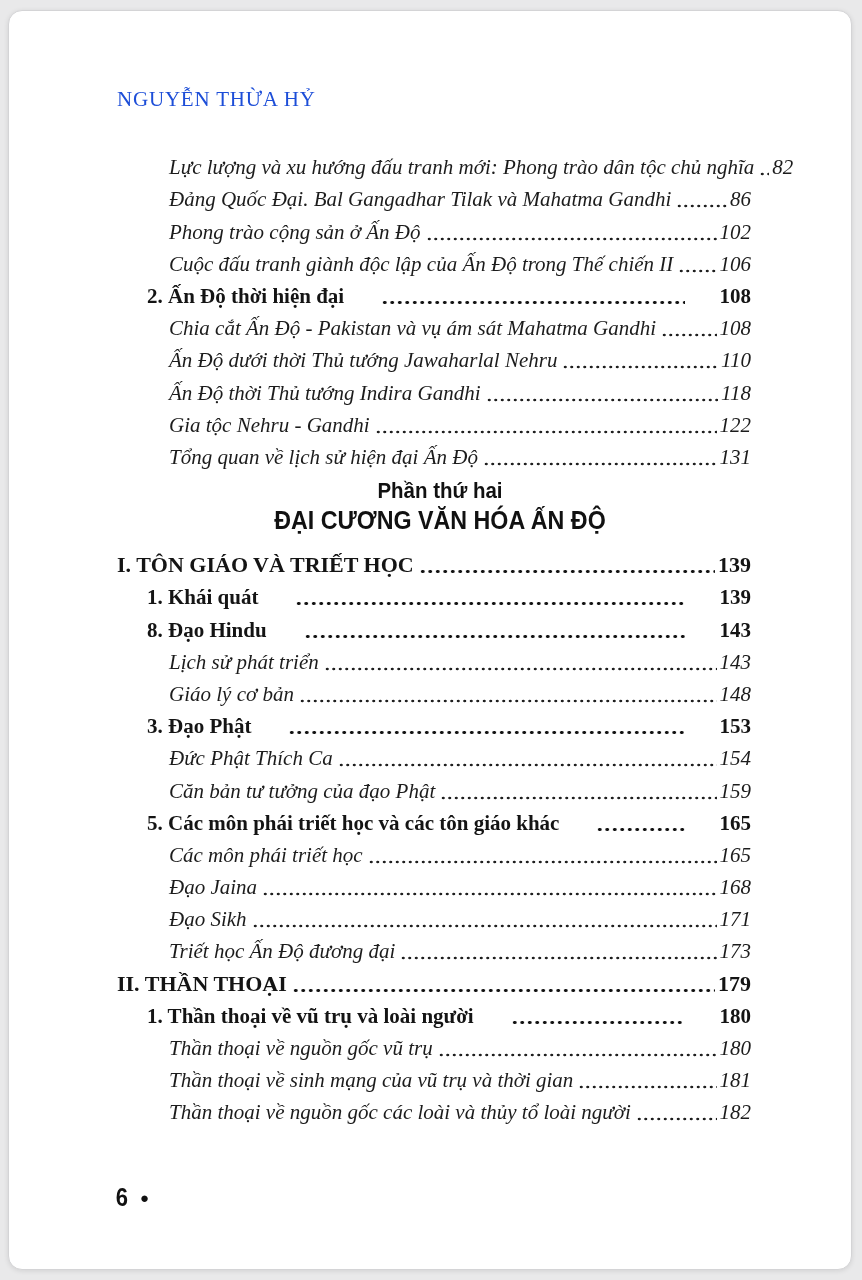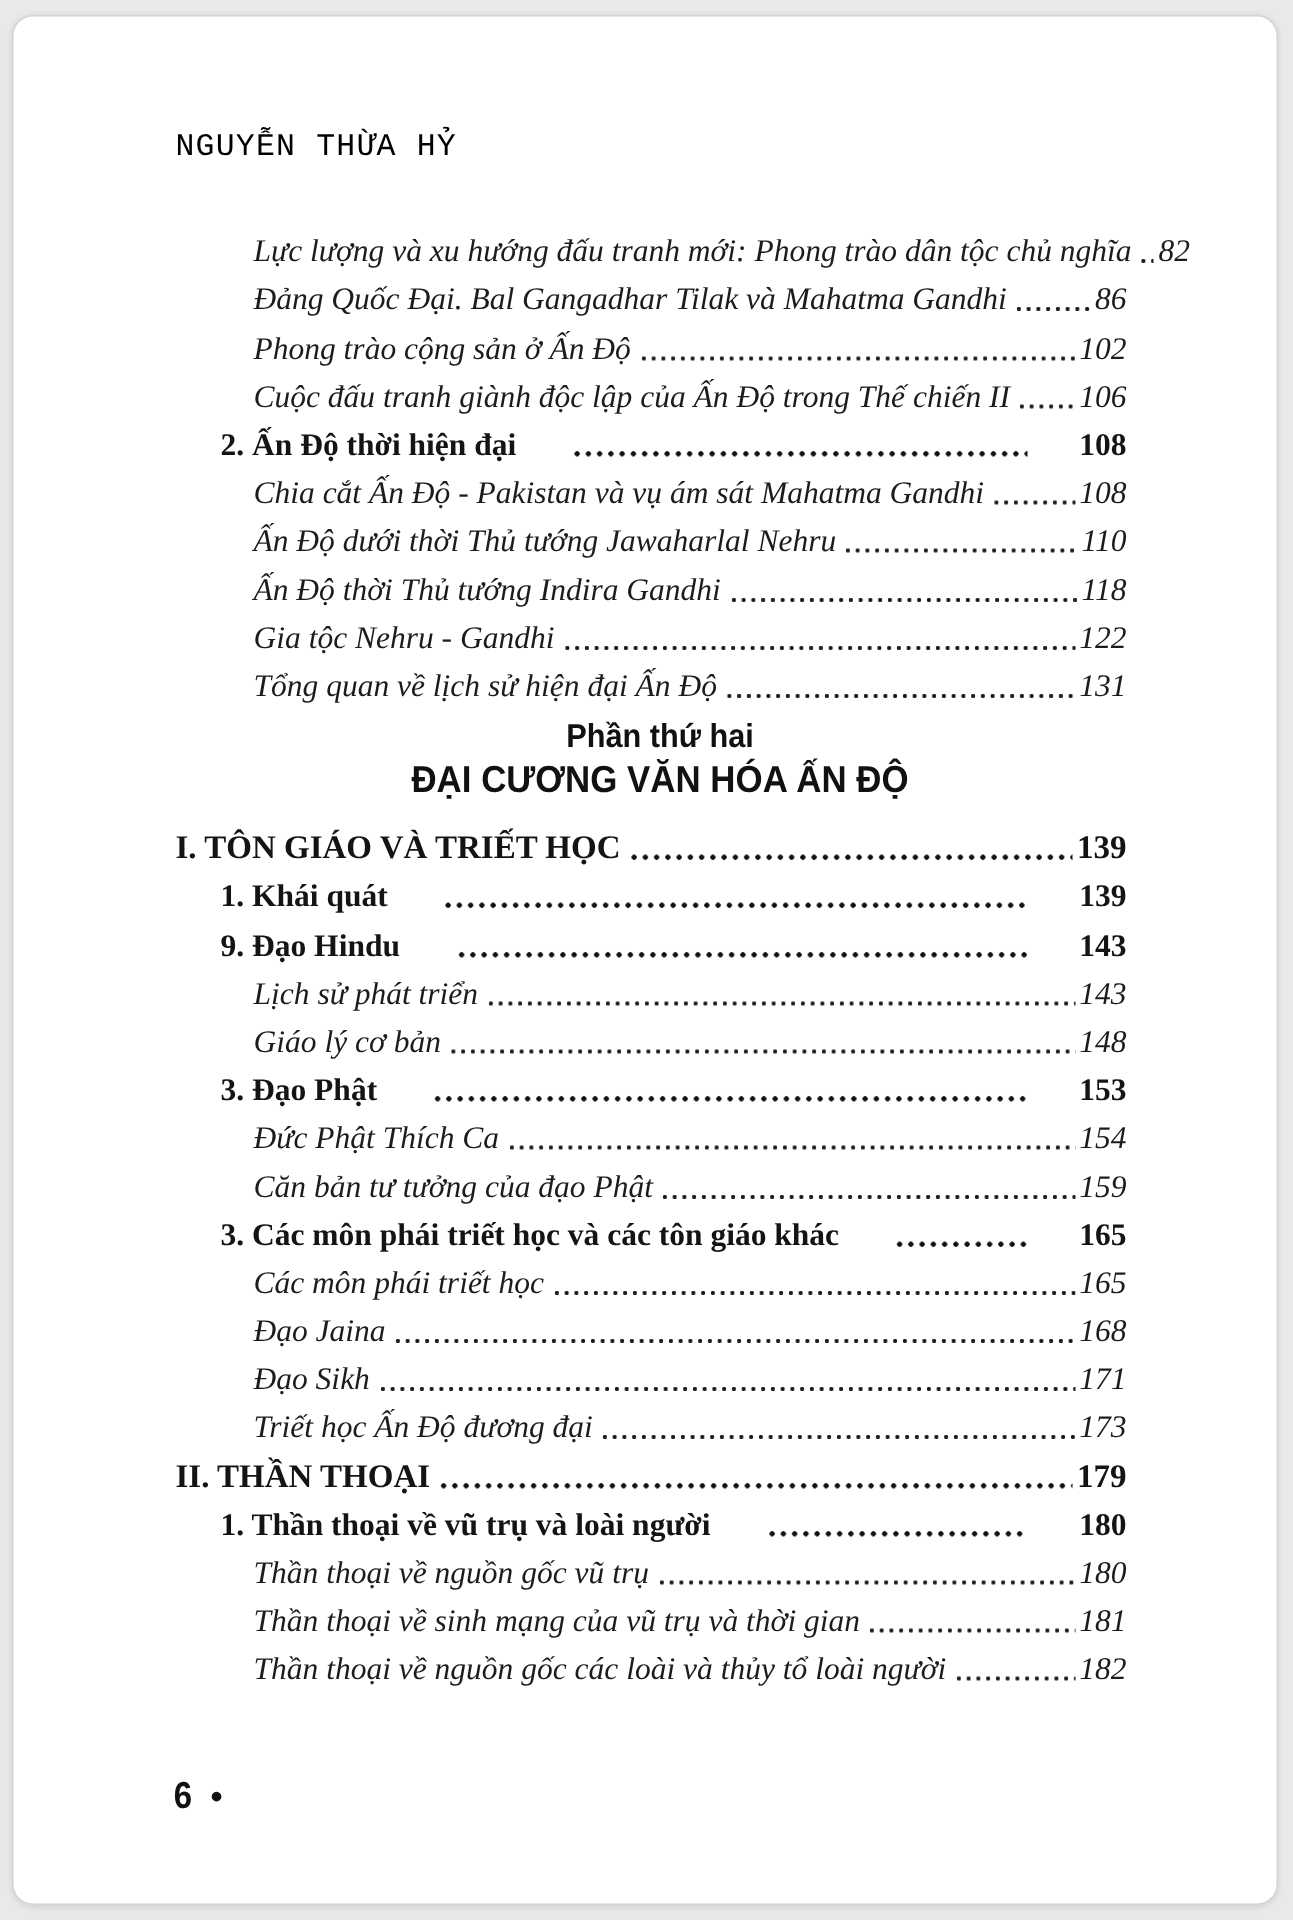--- a/index.html
+++ b/index.html
@@ -17,22 +17,22 @@
     border: 1px solid #d4d4d6;
     border-radius: 14px;
     box-shadow: 0 1px 5px rgba(0,0,0,0.10);
     box-sizing: border-box;
   }
   .author-header {
     position: absolute;
     left: 108px; top: 76px;
     font-size: 21px;
     letter-spacing: 0.8px;
-    color: #000000;
-    font-family: Liberation Mono, monospace;
+    color: #1d4ed8;
+    font-family: Liberation Serif, serif;
   }
   .toc-section {
     position: absolute;
     left: 108px;
     width: 634px;
     color: #141414;
   }
   #toc-section-1 { top: 139px; }
   #toc-section-2 { top: 537px; }
   .toc-row {
@@ -171,21 +171,21 @@
         <span class="toc-title">I. TÔN GIÁO VÀ TRIẾT HỌC</span>
         <span class="dot-leader"></span>
         <span class="toc-page">139</span>
       </div>
       <div class="toc-row lvl2 style-bold">
         <span class="toc-title">1. Khái quát</span>
         <span class="dot-leader"></span>
         <span class="toc-page">139</span>
       </div>
       <div class="toc-row lvl2 style-bold">
-        <span class="toc-title">9. Đạo Hindu</span>
+        <span class="toc-title">8. Đạo Hindu</span>
         <span class="dot-leader"></span>
         <span class="toc-page">143</span>
       </div>
       <div class="toc-row lvl3 style-italic">
         <span class="toc-title">Lịch sử phát triển</span>
         <span class="dot-leader"></span>
         <span class="toc-page">143</span>
       </div>
       <div class="toc-row lvl3 style-italic">
         <span class="toc-title">Giáo lý cơ bản</span>
@@ -201,21 +201,21 @@
         <span class="toc-title">Đức Phật Thích Ca</span>
         <span class="dot-leader"></span>
         <span class="toc-page">154</span>
       </div>
       <div class="toc-row lvl3 style-italic">
         <span class="toc-title">Căn bản tư tưởng của đạo Phật</span>
         <span class="dot-leader"></span>
         <span class="toc-page">159</span>
       </div>
       <div class="toc-row lvl2 style-bold">
-        <span class="toc-title">3. Các môn phái triết học và các tôn giáo khác</span>
+        <span class="toc-title">5. Các môn phái triết học và các tôn giáo khác</span>
         <span class="dot-leader"></span>
         <span class="toc-page">165</span>
       </div>
       <div class="toc-row lvl3 style-italic">
         <span class="toc-title">Các môn phái triết học</span>
         <span class="dot-leader"></span>
         <span class="toc-page">165</span>
       </div>
       <div class="toc-row lvl3 style-italic">
         <span class="toc-title">Đạo Jaina</span>

